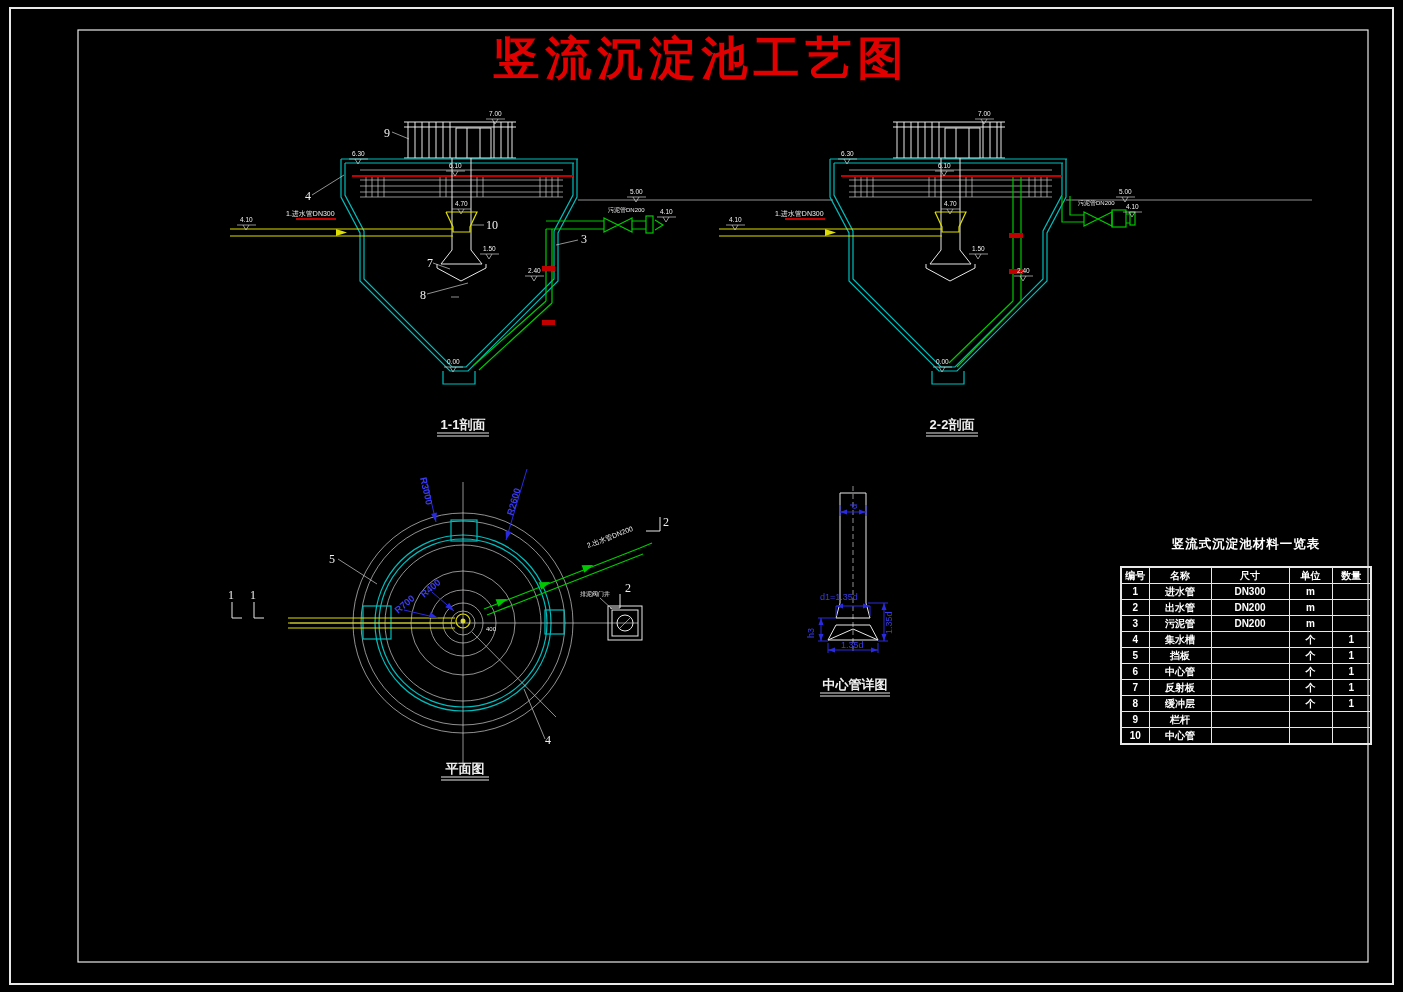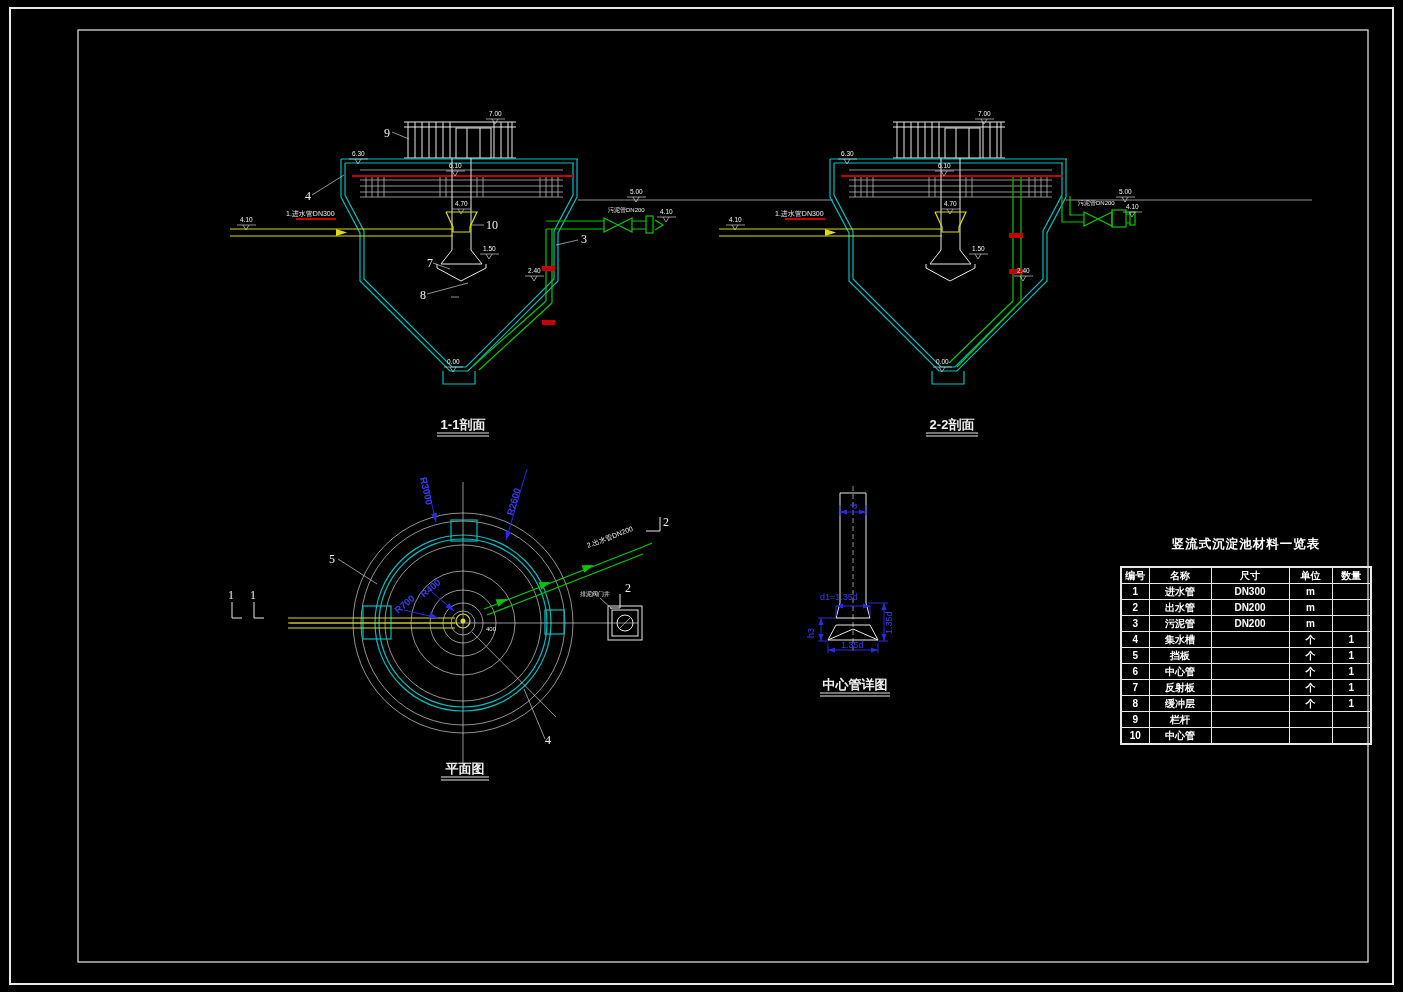--- a/index.html
+++ b/index.html
@@ -306,20 +306,21 @@
       <polygon class="blf" points="828,650 835,647.5 835,652.5"></polygon>
       <polygon class="blf" points="878,650 871,647.5 871,652.5"></polygon>
       <text class="bld" x="841" y="648">1.35d</text>
     </g>
 
     <text class="cap" x="855" y="689">中心管详图</text>
     <path class="w" d="M820,693H890M820,696H890"></path>
   </g>
 </svg>
 
+<div id="main-title">竖流沉淀池工艺图</div>
 
 <div id="mat">
   <div class="ttl">竖流式沉淀池材料一览表</div>
   <table>
     <colgroup>
           <col style="width:28px">
           <col style="width:62px">
           <col style="width:78px">
           <col style="width:43px">
           <col style="width:39px">

